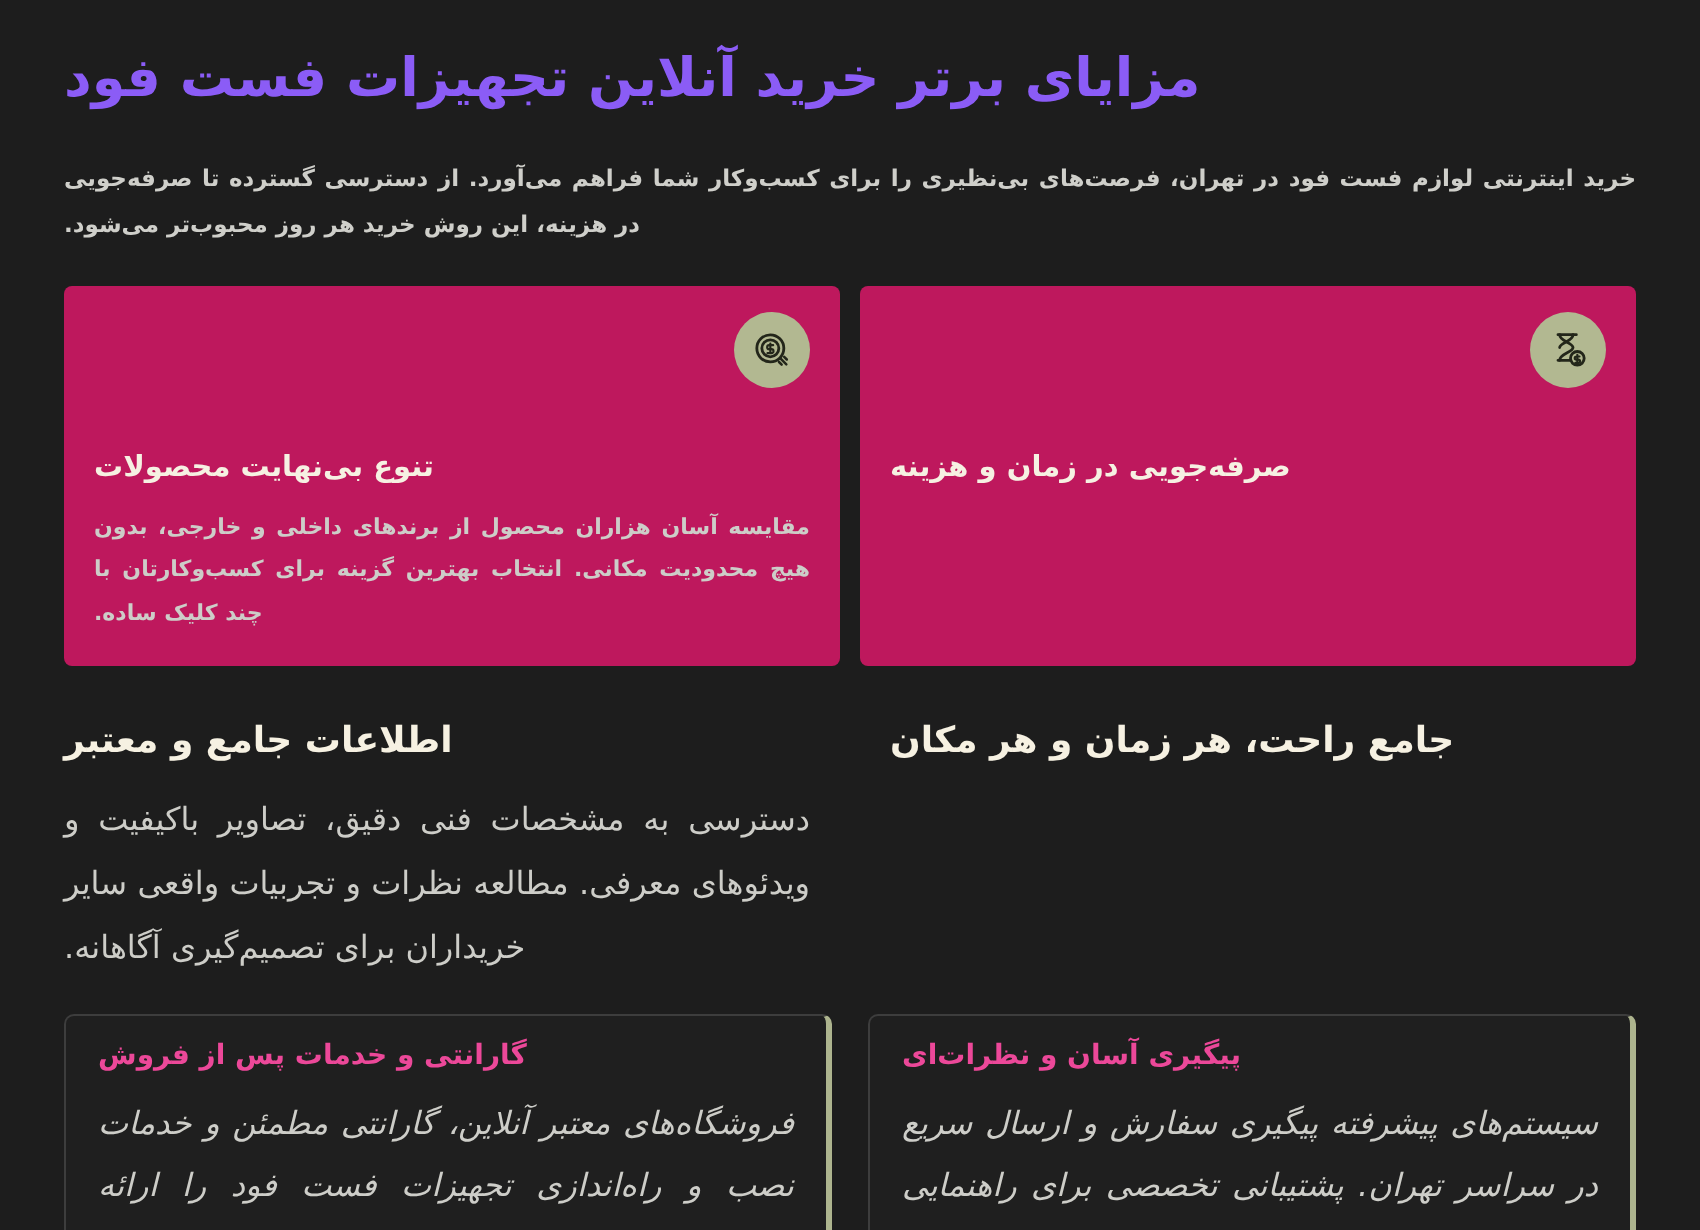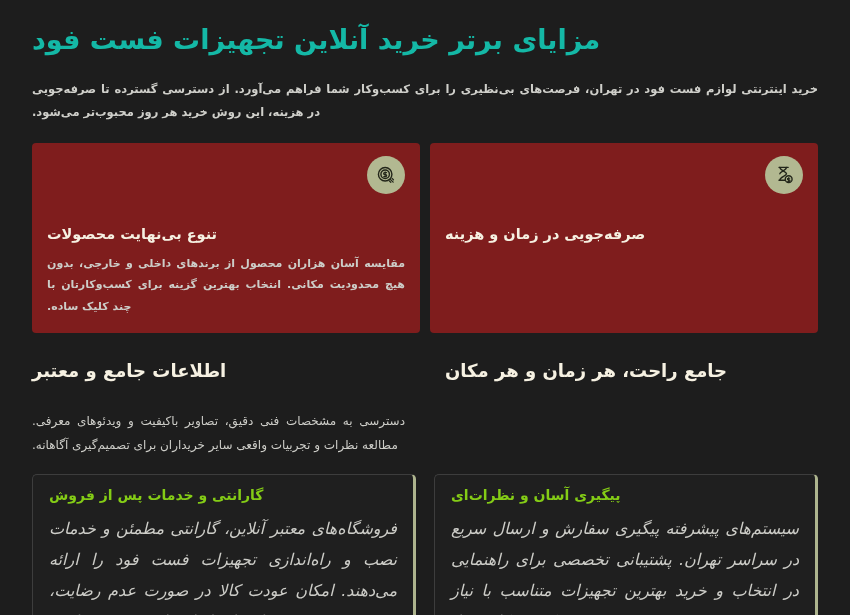--- a/index.html
+++ b/index.html
@@ -23,21 +23,21 @@
     padding: 22px 32px 0 32px;
     position: relative;
   }
 
   
   .hero { text-align: left; }
 
   .hero-title {
     font-size: 27px;
     font-weight: 700;
-    color: #14b8a6;
+    color: #8b5cf6;
     letter-spacing: 0px;
     line-height: 1.35;
     text-align: left;
     padding-bottom: 4px;
   }
 
   .hero-sub {
     margin-top: 16px;
     font-size: 11.5px;
     line-height: 2.0;
@@ -50,21 +50,21 @@
 
   
   .cards-row {
     display: flex;
     gap: 10px;
     margin-top: 19px;
   }
 
   .feature-card {
     flex: 1 1 0;
-    background: #7f1d1d;
+    background: #be185d;
     border-radius: 4px;
     padding: 13px 15px 16px 15px;
     min-height: 188px;
     display: flex;
     flex-direction: column;
   }
 
   .icon-badge {
     width: 38px;
     height: 38px;
@@ -105,25 +105,25 @@
   }
 
   .split-col { flex: 1 1 0; }
 
   .split-title {
     font-size: 18px;
     font-weight: 700;
     color: #f6f1e2;
     text-align: left;
     line-height: 1.4;
-    margin-bottom: 26px;
+    margin-bottom: 11px;
   }
 
   .split-body {
-    font-size: 12px;
+    font-size: 16px;
     line-height: 2.0;
     color: #cdcdc8;
     text-align: justify;
     text-align-last: left;
   }
 
   
   .bordered-row {
     display: flex;
     gap: 18px;
@@ -135,21 +135,21 @@
     background: #1f1f1f;
     border: 1px solid #3d3d3d;
     border-right: 3px solid #adb48e;
     border-radius: 5px;
     padding: 11px 16px 14px 16px;
   }
 
   .bordered-title {
     font-size: 14px;
     font-weight: 700;
-    color: #84cc16;
+    color: #ec4899;
     text-align: left;
     margin-bottom: 7px;
     line-height: 1.4;
   }
 
   .bordered-body {
     font-size: 16px;
     line-height: 1.95;
     color: #cdcdc8;
     text-align: justify;

